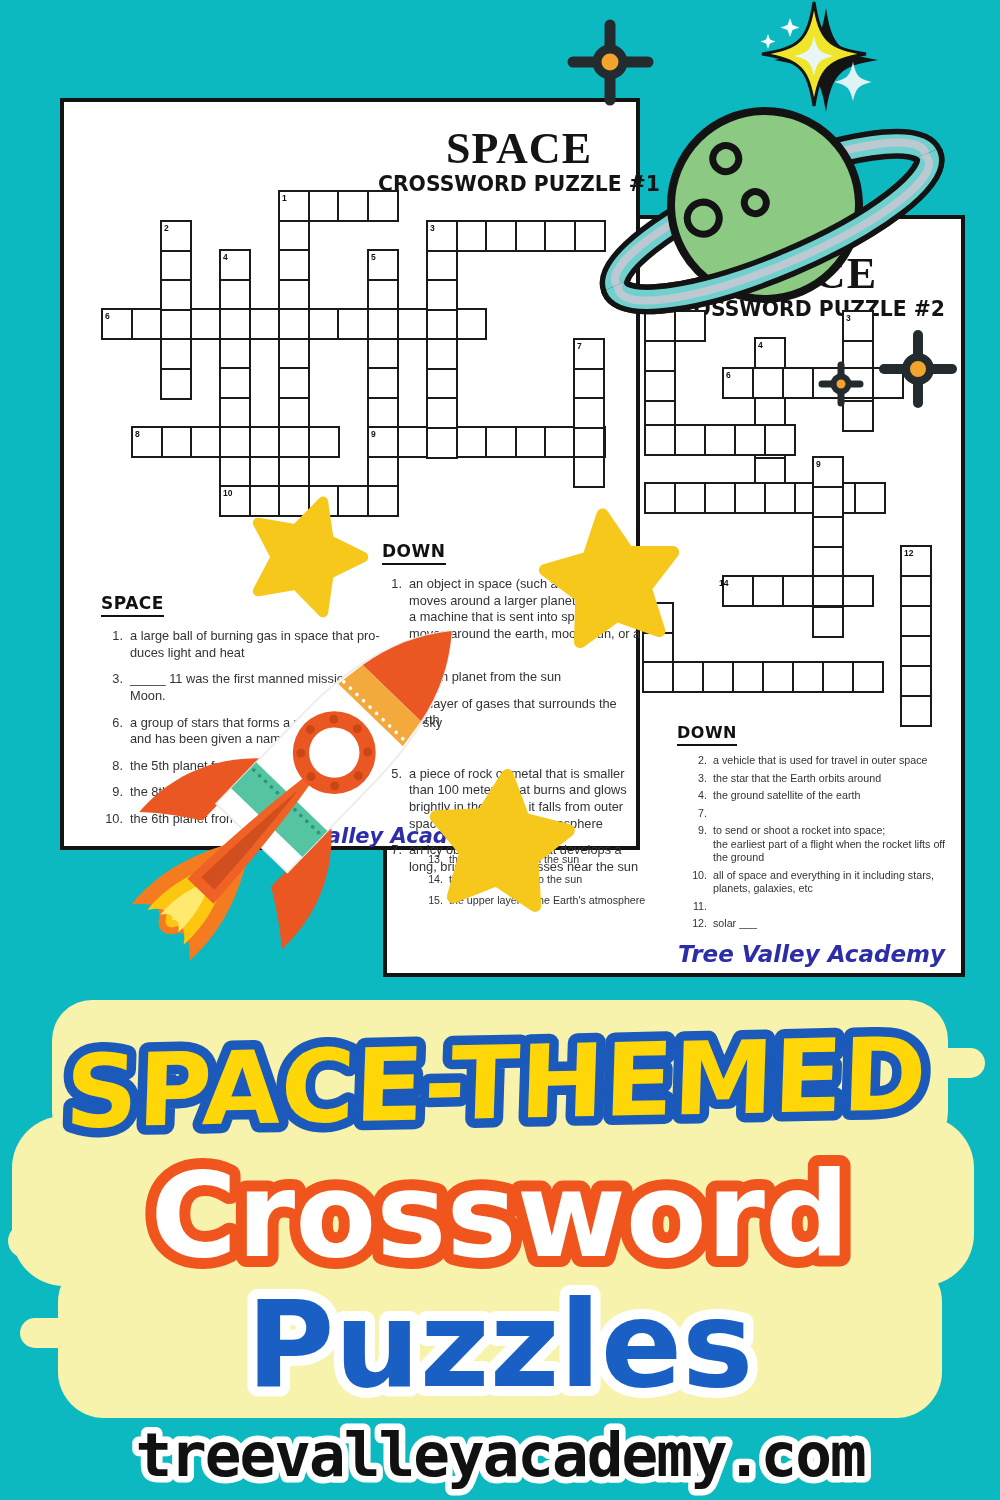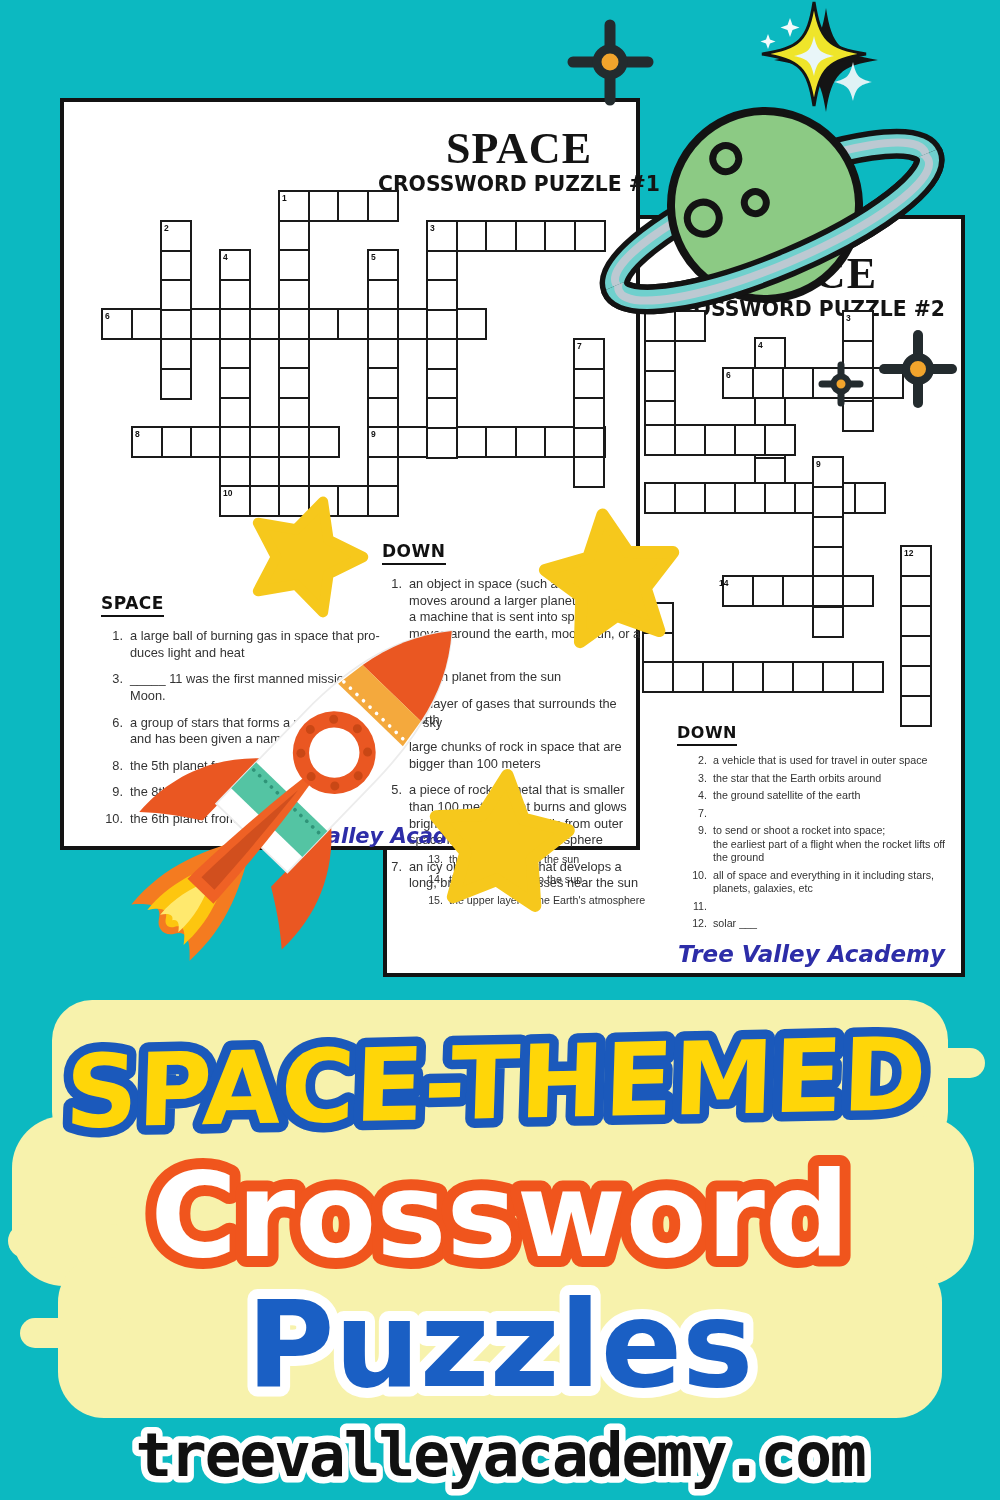--- a/index.html
+++ b/index.html
@@ -322,21 +322,20 @@
           <div class="clue">
             <span class="cnum">2.</span>
             <span class="ctext">the 7th planet from the sun</span>
           </div>
           <div class="clue">
             <span class="cnum">3.</span>
             <span class="ctext">the layer of gases that surrounds the Earth</span>
           </div>
           <div class="clue">
             <span class="cnum">4.</span>
-            <span class="ctext">large chunks of rock in space that are bigger than 100 meters</span>
           </div>
           <div class="clue">
             <span class="cnum">5.</span>
             <span class="ctext">a piece of rock or metal that is smaller than 100 meters, that burns and glows brightly in the sky as it falls from outer space into the Earth's atmosphere</span>
           </div>
           <div class="clue">
             <span class="cnum">7.</span>
             <span class="ctext">an icy object in space that develops a long, bright tail as it passes near the sun</span>
           </div>
         </div>

